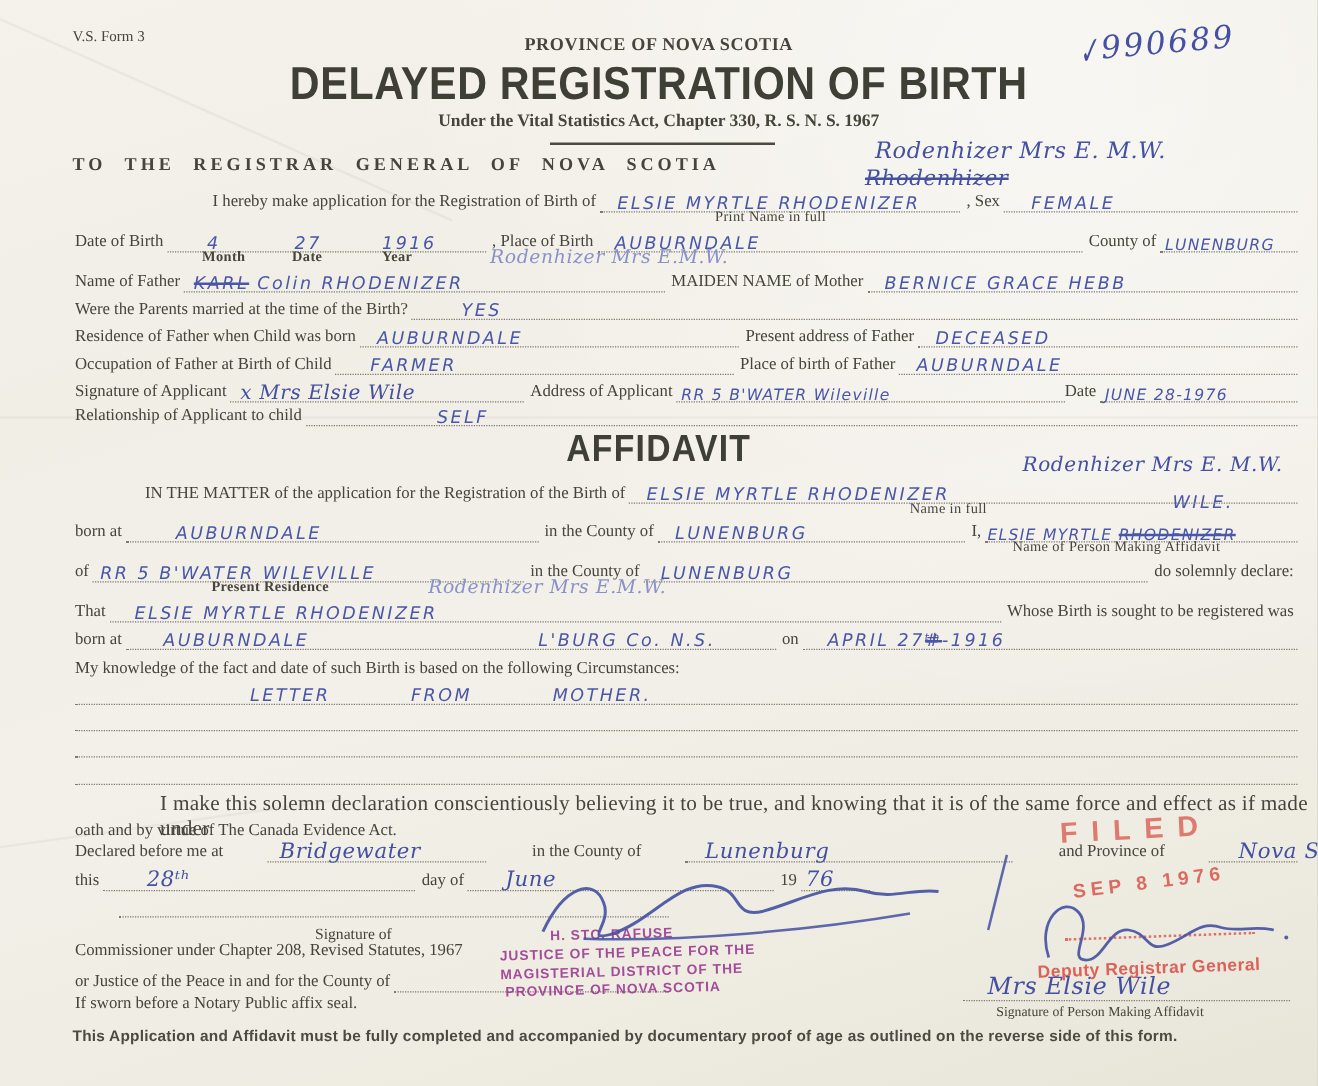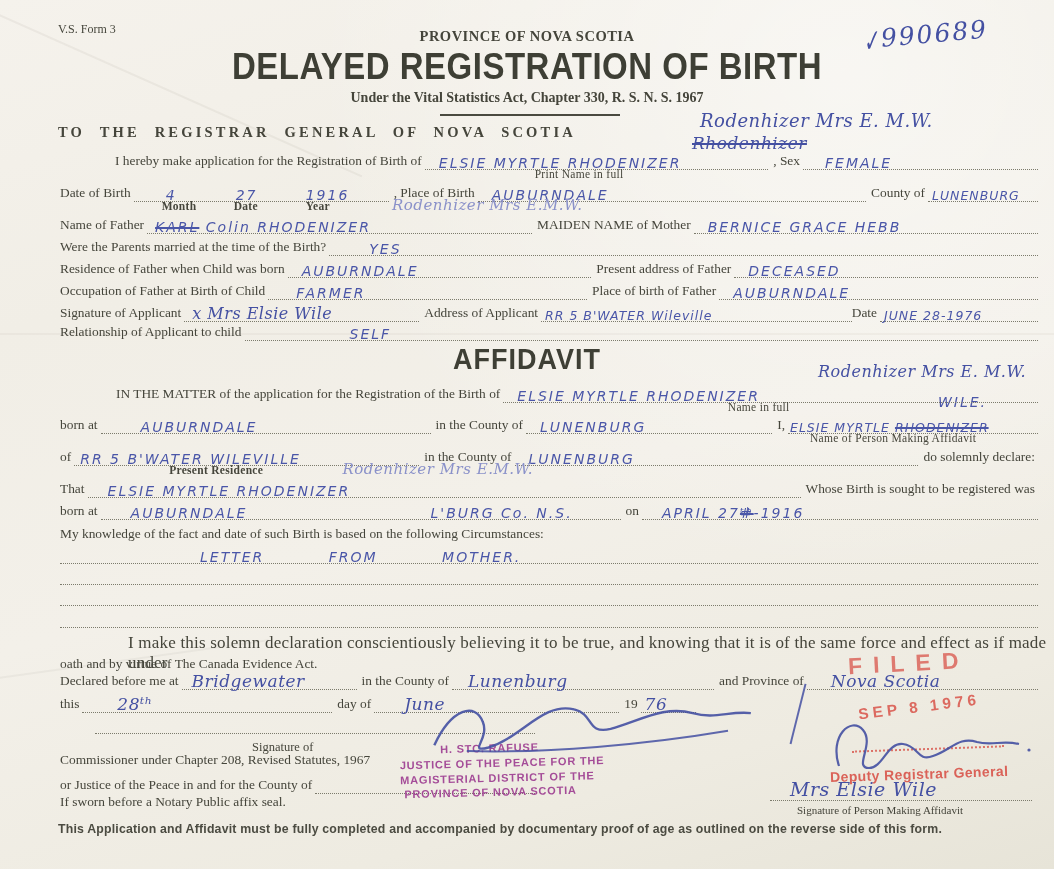--- a/index.html
+++ b/index.html
@@ -68,21 +68,21 @@
     <span style="display:inline-block; transform:scaleY(1.4) rotate(-8deg); font-size:20px;">✓</span><span>990689</span>
   </div>
 
   <div class="abs script" style="left:700px; top:110px; font-size:18px;">Rodenhizer Mrs E. M.W.</div>
   <div class="abs script struck" style="left:692px; top:133px; font-size:17px;">Rhodenhizer</div>
 
   <div class="abs printed" style="left:58px; top:124px; font-size:14.5px; font-weight:bold;
        letter-spacing:3.2px; word-spacing:8px;">TO THE REGISTRAR GENERAL OF NOVA SCOTIA</div>
 
   <div class="row" style="top:150px;">
-    <span class="lbl" style="margin-left:55px;">I hereby make application for the Registration of Birth of</span>
+    <span class="lbl" style="margin-left:110px;">I hereby make application for the Registration of Birth of</span>
     <span class="fill">
       <span class="val hw">ELSIE MYRTLE RHODENIZER</span>
       <span class="cap" style="left:32%;">Print Name in full</span>
     </span>
     <span class="lbl after">, Sex</span>
     <span class="fill" style="flex:0 0 235px;">
       <span class="val hw" style="left:22px;">FEMALE</span>
     </span>
   </div>
 
@@ -249,21 +249,21 @@
   <div class="dline" style="top:543px;">
     <span class="val hw" style="left:140px; word-spacing:58px;">LETTER FROM MOTHER.</span>
   </div>
   <div class="dline" style="top:564px;"></div>
   <div class="dline" style="top:585px;"></div>
   <div class="dline" style="top:607px;"></div>
 
   <div class="abs printed" style="left:128px; top:633px; font-size:17px; letter-spacing:.2px;font-family:Liberation Serif, serif;">I make this solemn declaration conscientiously believing it to be true, and knowing that it is of the same force and effect as if made under</div>
   <div class="abs printed" style="left:60px; top:656px; font-size:13.4px;">oath and by virtue of The Canada Evidence Act.</div>
 
-  <div class="row" style="top:670px;">
+  <div class="row" style="top:670px;gap:32px;">
     <span class="lbl">Declared before me at</span>
     <span class="fill" style="flex:0 0 175px;">
       <span class="val script" style="left:10px;">Bridgewater</span>
     </span>
     <span class="lbl after">in the County of</span>
     <span class="fill" style="flex:0 0 262px;">
       <span class="val script" style="left:16px;">Lunenburg</span>
     </span>
     <span class="lbl after">and Province of</span>
     <span class="fill">

